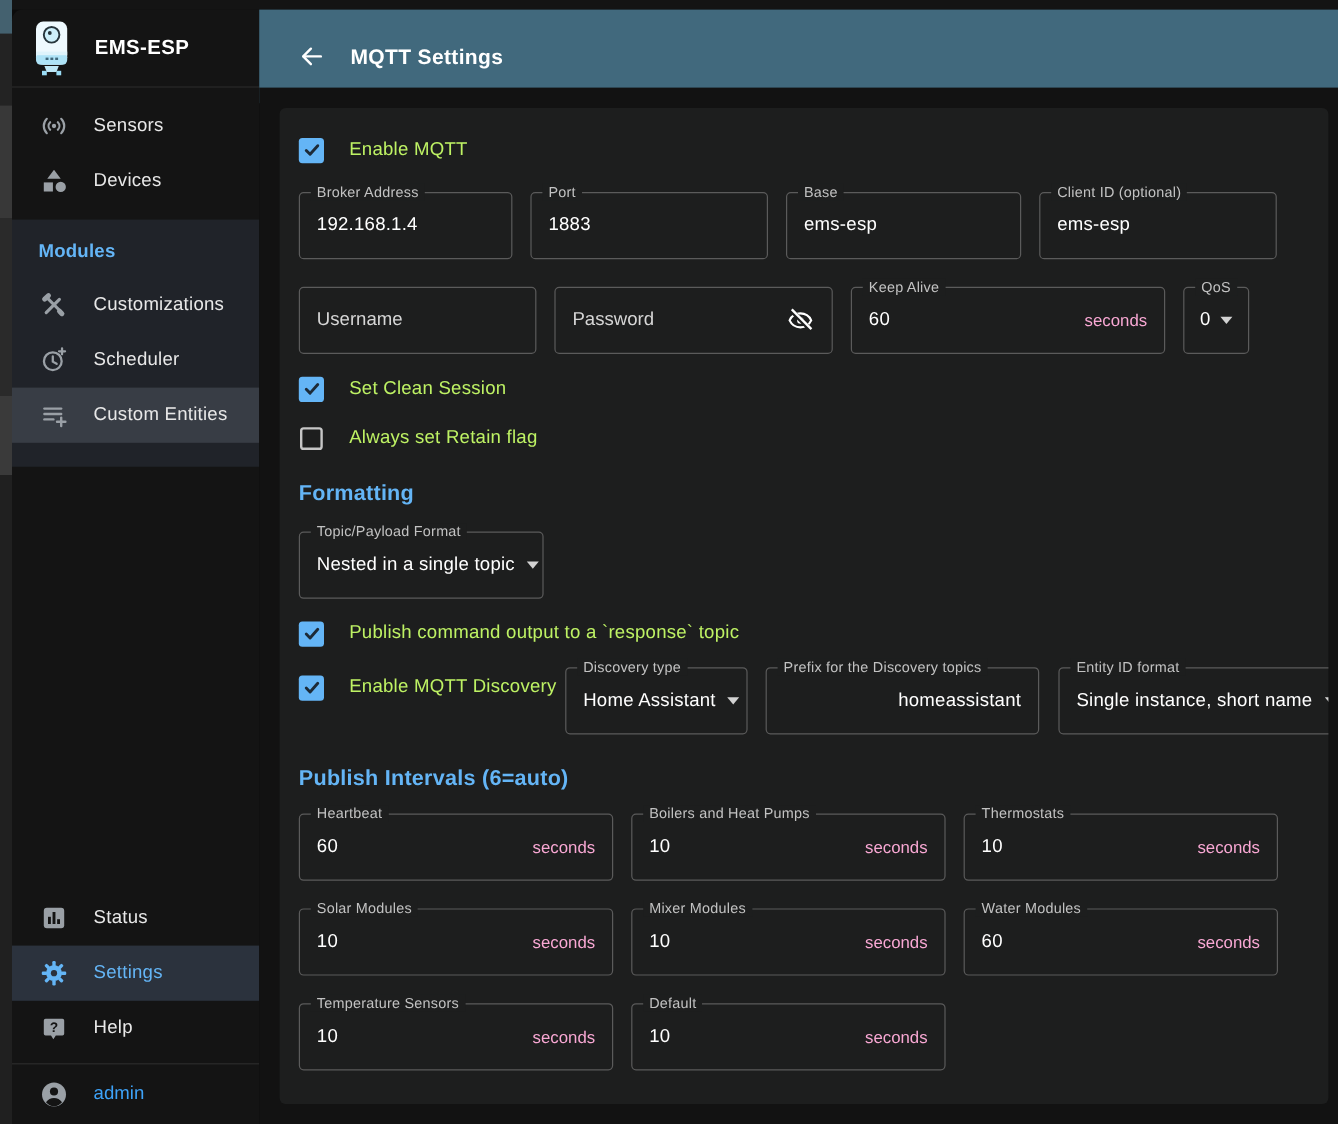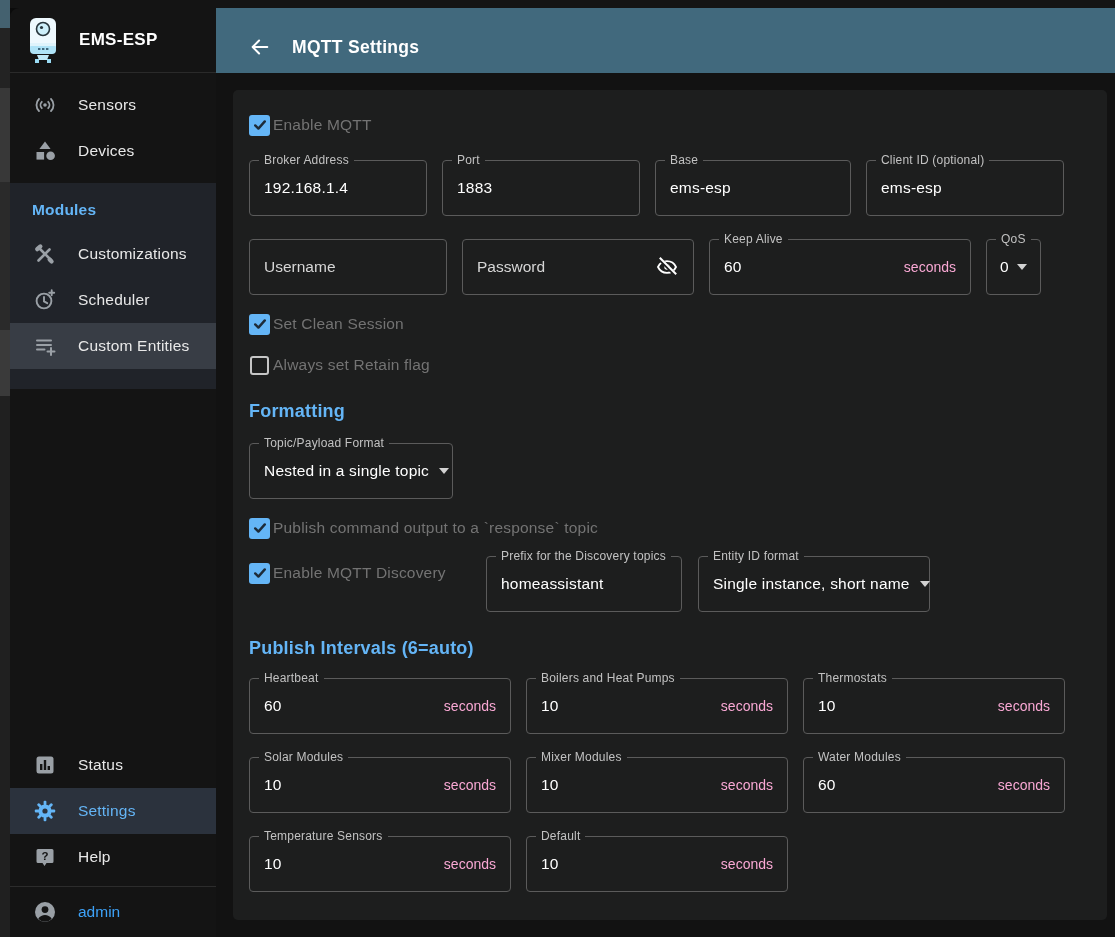--- a/index.html
+++ b/index.html
@@ -39,21 +39,21 @@
 
   
   .main { position:absolute; left:216px; top:73px; width:899px; height:864px; background:#121212; }
   .card { position:absolute; left:17px; top:17px; width:874px; height:830px; background:#1d1e1e;
           border-radius:5px; padding:23px 16px; overflow:hidden; }
 
   
   .check-row { display:flex; align-items:center; height:24px; cursor:pointer; }
   .cb { width:21px; height:21px; border-radius:3px; background:#64b5f6; display:flex; align-items:center; justify-content:center; flex:none; }
   .cb.off { background:transparent; border:2px solid #c6c6c6; width:19px; height:19px; margin:1px; }
-  .cb-label { color:#737373; font-size:15.5px; margin-left:3px; letter-spacing:.2px; white-space:nowrap; }
+  .cb-label { color:#bef264; font-size:15.5px; margin-left:21px; letter-spacing:.2px; white-space:nowrap; }
 
   
   .frow { display:flex; }
   .field { position:relative; height:56px; border:1px solid #5b5b5b; border-radius:4px;
            display:flex; align-items:center; padding:0 14px; background:transparent; cursor:text; }
   .field .flabel { position:absolute; top:-8px; left:9px; background:#1d1e1e; padding:0 5px;
                    font-size:12px; color:#c2c2c2; letter-spacing:.2px; white-space:nowrap; }
   .field .fvalue { color:#fff; font-size:15.5px; letter-spacing:.2px; white-space:nowrap; }
   .field .fsuffix { color:#f9a8d4; font-size:14px; margin-left:auto; }
   .field .fplaceholder { color:#d6d6d6; font-size:15.5px; }
@@ -325,21 +325,26 @@
 
       <div class="frow" style="align-items:flex-start; margin-bottom:2px;">
         <label class="check-row" style="width:222px; flex:none; margin-top:5px;">
           <span class="cb">
             <svg width="14" height="14" viewBox="0 0 14 14" fill="none" stroke="#1d2b38" stroke-width="2.4" stroke-linecap="round" stroke-linejoin="round">
                 <path d="M2.2 7.4 L5.4 10.6 L11.8 3.4"></path>
               </svg>
           </span>
           <span class="cb-label">Enable MQTT Discovery</span>
         </label>
-        <div class="field" style="width:196px; flex:none; margin-left:15px;">
+        <div class="field select" style="width:152px; flex:none;">
+          <span class="flabel">Discovery type</span>
+          <span class="fvalue">Home Assistant</span>
+          <span class="arrow-down"></span>
+        </div>
+        <div class="field" style="width:228px; flex:none; margin-left:15px;justify-content:flex-end;">
           <span class="flabel">Prefix for the Discovery topics</span>
           <span class="fvalue">homeassistant</span>
         </div>
         <div class="field select" style="width:232px; flex:none; margin-left:16px;">
           <span class="flabel">Entity ID format</span>
           <span class="fvalue">Single instance, short name</span>
           <span class="arrow-down"></span>
         </div>
       </div>
 

